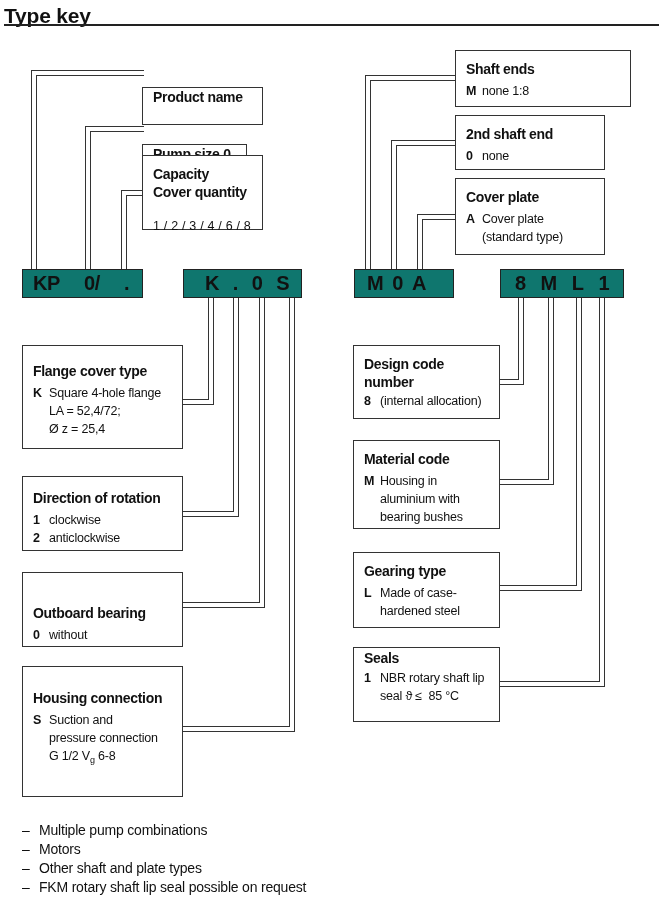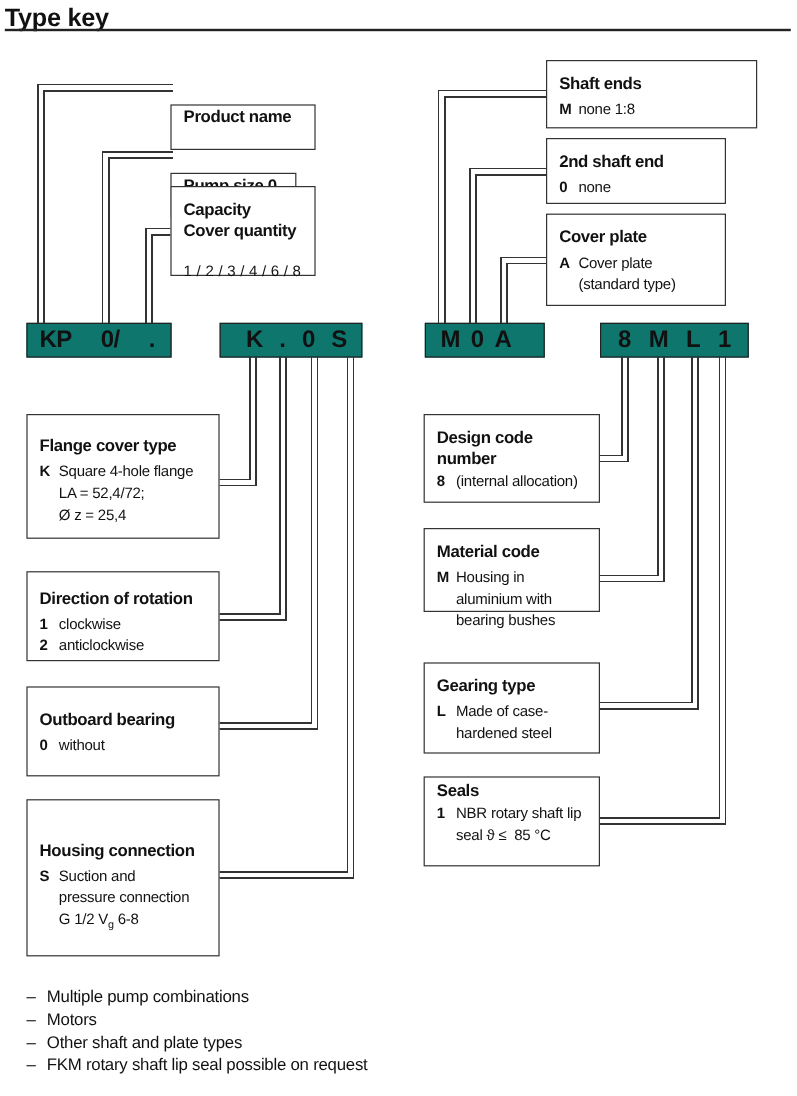--- a/index.html
+++ b/index.html
@@ -166,31 +166,31 @@
         <span class="codecol">1</span>
         <span class="rtext">clockwise</span>
       </div>
       <div class="row">
         <span class="codecol">2</span>
         <span class="rtext">anticlockwise</span>
       </div>
     </div>
   </div>
 
-  <div class="lbox" style="left:22px;top:572px;width:161px;height:75px;padding-top:17px">
+  <div class="lbox" style="left:22px;top:572px;width:161px;height:75px;padding-top:31px">
     <div class="btitle">Outboard bearing</div>
     <div class="rows">
       <div class="row">
         <span class="codecol">0</span>
         <span class="rtext">without</span>
       </div>
     </div>
   </div>
 
-  <div class="lbox" style="left:22px;top:666px;width:161px;height:131px;padding-top:32px">
+  <div class="lbox" style="left:22px;top:666px;width:161px;height:131px;padding-top:22px">
     <div class="btitle">Housing connection</div>
     <div class="rows">
       <div class="row">
         <span class="codecol">S</span>
         <span class="rtext">Suction and</span>
       </div>
       <div class="row">
         <span class="codecol"></span>
         <span class="rtext">pressure connection</span>
       </div>
@@ -205,21 +205,21 @@
     <div class="btitle">Design code</div>
     <div class="btitle">number</div>
     <div class="rows" style="margin-top:1px">
       <div class="row">
         <span class="codecol">8</span>
         <span class="rtext">(internal allocation)</span>
       </div>
     </div>
   </div>
 
-  <div class="lbox" style="left:353px;top:440px;width:147px;height:70px">
+  <div class="lbox" style="left:353px;top:440px;width:147px;height:89px">
     <div class="btitle">Material code</div>
     <div class="rows">
       <div class="row">
         <span class="codecol">M</span>
         <span class="rtext">Housing in</span>
       </div>
       <div class="row">
         <span class="codecol"></span>
         <span class="rtext">aluminium with</span>
       </div>

